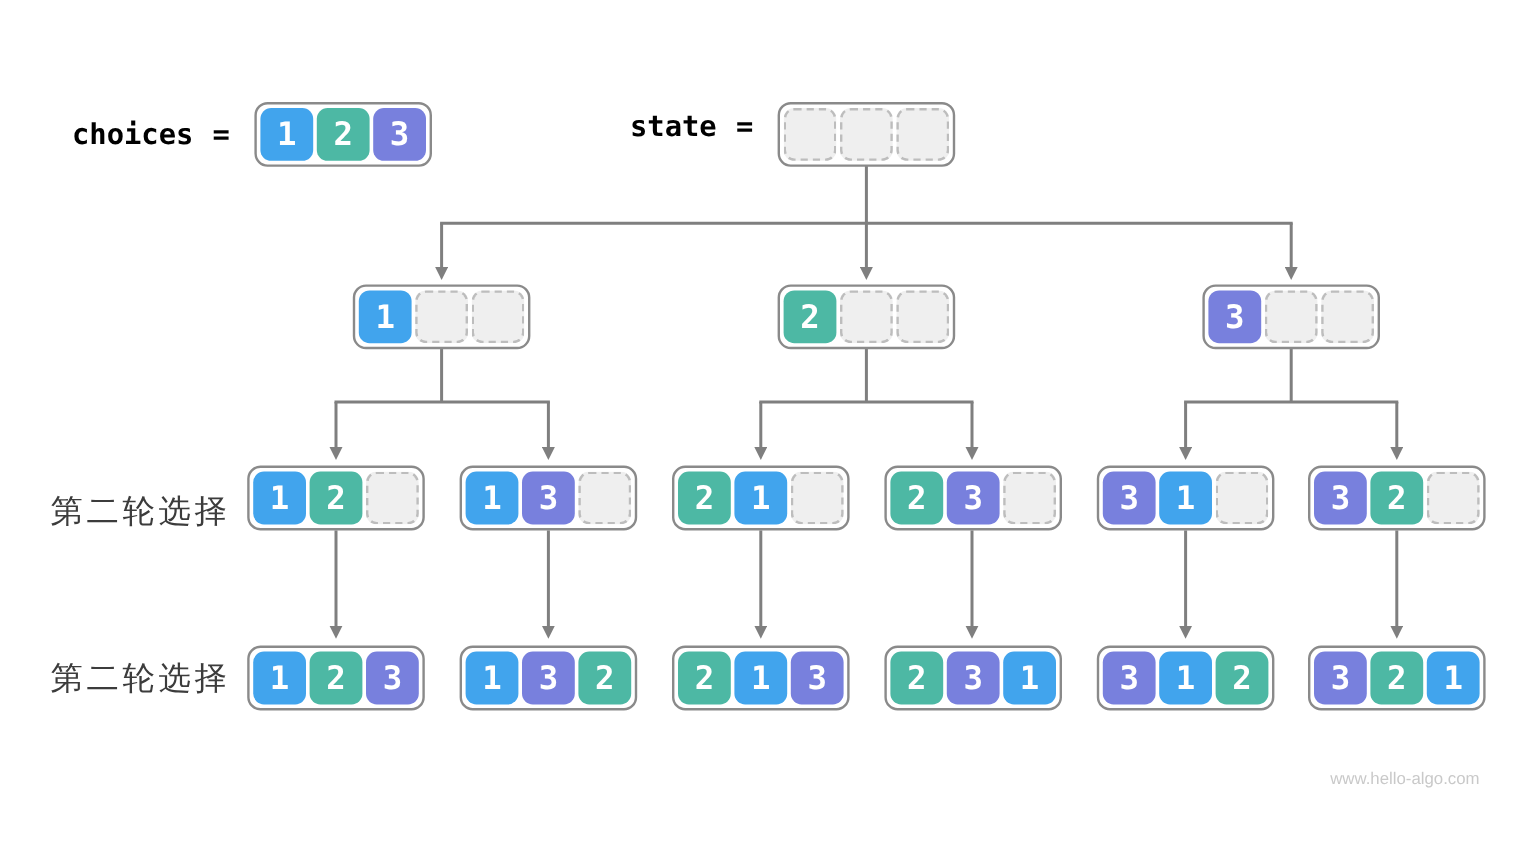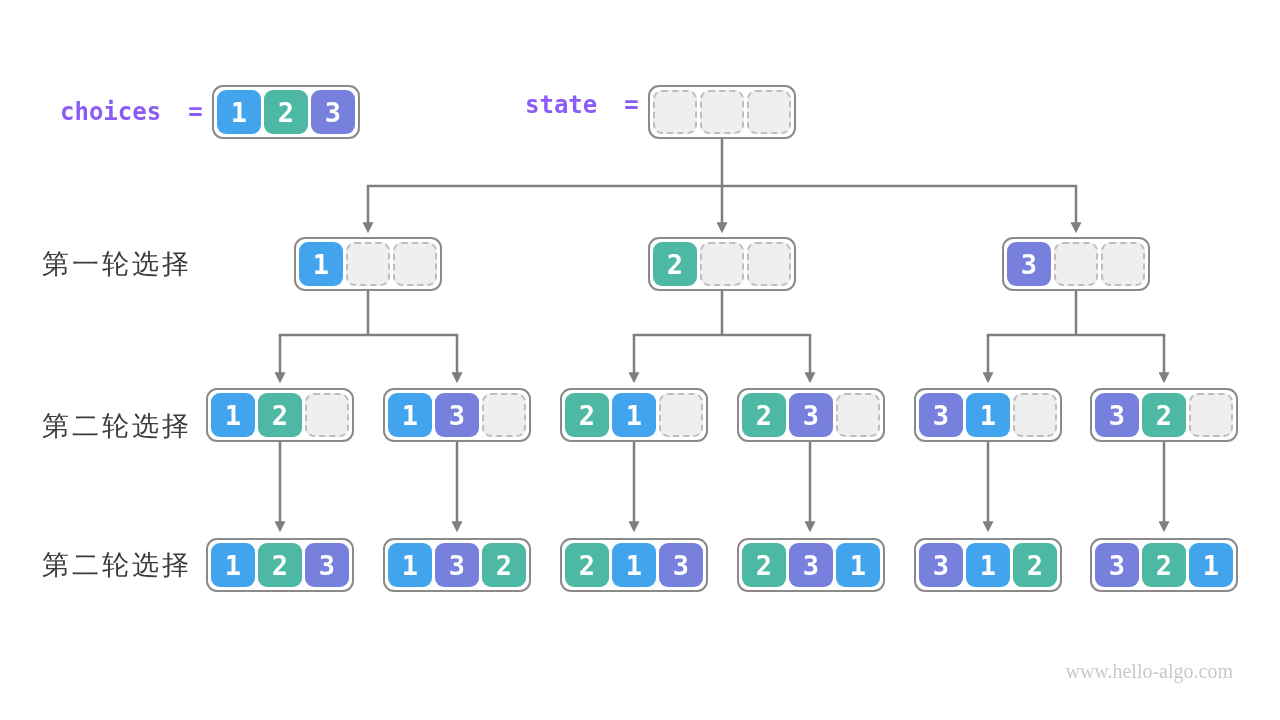--- a/index.html
+++ b/index.html
@@ -20,37 +20,37 @@
     font-family: "DejaVu Sans Mono", "Liberation Mono", monospace;
     font-size: 27px; font-weight: bold; color: #ffffff;
   }
   .c1 { background: var(--c1); }
   .c2 { background: var(--c2); }
   .c3 { background: var(--c3); }
   .cempty { background: var(--cempty); border: 2px dashed #bdbdbd; }
 
   .hdr-label {
     position: absolute; transform: translateY(-50%);
-    display: flex; gap: 27px; align-items: baseline;
+    display: flex; gap: 16px; align-items: baseline;
     font-family: "DejaVu Sans Mono", "Liberation Mono", monospace;
-    font-weight: bold; font-size: 24px; color: #8b5cf6; white-space: nowrap; justify-content: space-between;
+    font-weight: bold; font-size: 24px; color: #000000; white-space: nowrap; justify-content: space-between;
   }
   .rowlabel {
     position: absolute; left: 42px; transform: translateY(-50%);
     font-size: 27px; letter-spacing: 3px; font-weight: 500; color: #3c3c3c;
     white-space: nowrap;
   }
   .connectors { position: absolute; left: 0; top: 0; }
   .connectors path.l { stroke: var(--line); stroke-width: 2.5; fill: none; stroke-linecap: square; }
   .connectors path.a { stroke: var(--line); stroke-width: 2.5; fill: none; }
   .connectors marker path { fill: var(--line); stroke: none; }
   .watermark {
-    position: absolute; right: 47px; top: 660px;
-    font-family: Liberation Serif, serif;
-    font-size: 20px; color: #c9c9c9;
+    position: absolute; right: 47px; top: 640px;
+    font-family: Liberation Sans, sans-serif;
+    font-size: 14px; color: #c9c9c9;
   }
 </style>
 </head>
 <body>
 
 <div class="canvas">
 
   <svg class="connectors" width="1280" height="720">
     <defs>
       <marker id="ah" viewBox="0 0 10 10" refX="7" refY="5" markerWidth="11" markerHeight="11" markerUnits="userSpaceOnUse" orient="auto">
@@ -95,21 +95,20 @@
   <div class="hdr-label" style="left:525px; top:105px">
     <span>state</span>
     <span>=</span>
   </div>
   <div class="abox" style="left:648px; top:85px">
     <span class="cell cempty"></span>
     <span class="cell cempty"></span>
     <span class="cell cempty"></span>
   </div>
 
-  <div class="rowlabel" style="top:264px">第一轮选择</div>
   <div class="rowlabel" style="top:426px">第二轮选择</div>
   <div class="rowlabel" style="top:565px">第二轮选择</div>
 
   <div class="abox" style="left:294px; top:237px">
     <span class="cell c1">1</span>
     <span class="cell cempty"></span>
     <span class="cell cempty"></span>
   </div>
   <div class="abox" style="left:648px; top:237px">
     <span class="cell c2">2</span>

